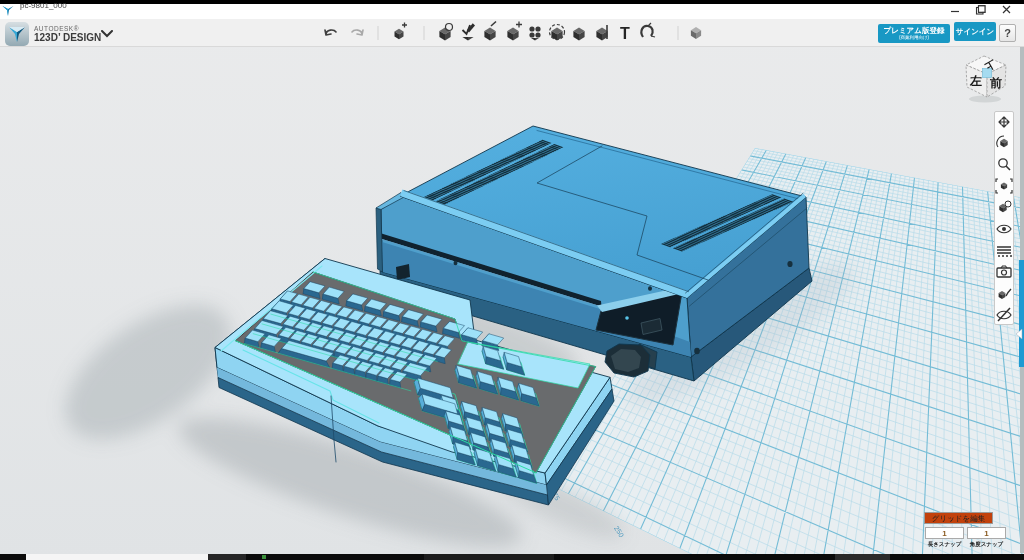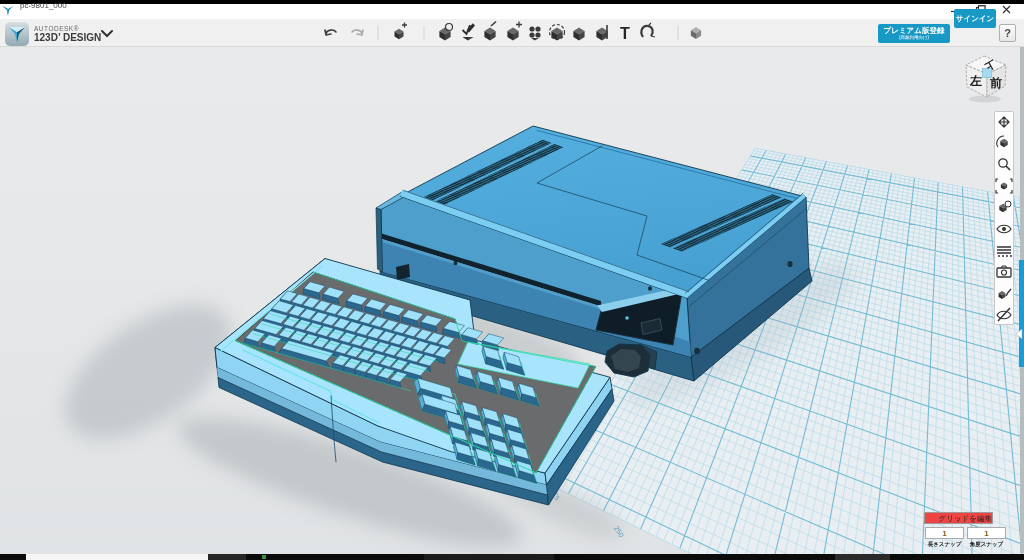--- a/index.html
+++ b/index.html
@@ -730,21 +730,21 @@
     <path d="M268,7 l3,-3 M271,17 l4,1" stroke="#3a3a3a" stroke-width="1.2" fill="none"></path>
     <polygon points="316,8.11 321.1,11.2 316,14.3 310.9,11.2" fill="#b0b0b0"></polygon>
     <polygon points="310.9,11.2 316,14.3 316,19.9 310.9,16.8" fill="#6a6a6a"></polygon>
     <polygon points="321.1,11.2 316,14.3 316,19.9 321.1,16.8" fill="#8a8a8a"></polygon>
   </svg>
 
 <div class="abs" style="left:878px;top:24px;width:72px;height:19px;background:#1898c4;border-radius:2px;color:#fff;text-align:center;line-height:1">
     <div style="font-size:7.5px;font-weight:bold;margin-top:3px">プレミアム版登録</div>
     <div style="font-size:4.5px;margin-top:1px">(商業利用向け)</div>
   </div>
-<div class="abs" style="left:954px;top:9px;width:42px;height:19px;background:#1898c4;border-radius:2px;color:#fff;text-align:center;font-size:7.5px;font-weight:bold;line-height:19px">サインイン</div>
+<div class="abs" style="left:954px;top:22px;width:42px;height:19px;background:#1898c4;border-radius:2px;color:#fff;text-align:center;font-size:7.5px;font-weight:bold;line-height:19px">サインイン</div>
 <div class="abs" style="left:999px;top:24px;width:17px;height:18px;background:linear-gradient(#fdfdfd,#e6e6e6);border:1px solid #b0b0b0;border-radius:2px;color:#444;text-align:center;font-size:11px;font-weight:bold;line-height:16px">?</div>
 
 <svg class="abs" style="left:960px;top:52px" width="54" height="54" viewBox="0 0 54 54">
 <ellipse cx="25" cy="47" rx="16" ry="3.5" fill="#d2d5d6"></ellipse>
 <g stroke="#9a9a9a" stroke-width="0.8" stroke-dasharray="2.5 1.6">
 <polygon points="24,4 46,13 27,22 6,13" fill="#f7f7f7"></polygon>
 <polygon points="6,13 27,22 27,45 7,35" fill="#efefef"></polygon>
 <polygon points="46,13 27,22 27,45 45,34" fill="#e4e4e4"></polygon>
 </g>
 <rect x="22.5" y="16.5" width="9" height="9" fill="#a5dbf0" stroke="#6db8d6" stroke-width="0.6"></rect>
@@ -788,21 +788,21 @@
     <path d="M3,204 C6,199 14,199 17,204 C14,209 6,209 3,204 Z" fill="none" stroke="#333" stroke-width="1.2"></path>
     <path d="M4,210 L16,197" stroke="#333" stroke-width="1.5"></path>
   </svg>
 
 <div class="abs" style="left:1020px;top:47px;width:4px;height:506px;background:#b6bdbf"></div>
 <div class="abs" style="left:1019px;top:260px;width:5px;height:107px;background:#1e9ad2"></div>
 <svg class="abs" style="left:1014px;top:328px" width="10" height="12" viewBox="0 0 10 12">
     <path d="M8,1 L2,6 L8,11 Z" fill="#fff" stroke="#9ab" stroke-width="0.5"></path>
   </svg>
 
-<div class="abs" style="left:924px;top:512px;width:69px;height:12px;background:#ef4444;border:1px solid #9a9a9a;font-size:7.5px;color:#222;text-align:right;line-height:11px">グリッドを編集</div>
+<div class="abs" style="left:924px;top:512px;width:69px;height:12px;background:#c2410c;border:1px solid #9a9a9a;font-size:7.5px;color:#222;text-align:center;line-height:11px">グリッドを編集</div>
 <div class="abs" style="left:925px;top:527px;width:39px;height:12px;background:#fff;border:1px solid #aaa;font-size:8px;font-weight:bold;color:#8a5a20;text-align:center;line-height:11px">1</div>
 <div class="abs" style="left:967px;top:527px;width:39px;height:12px;background:#fff;border:1px solid #aaa;font-size:8px;font-weight:bold;color:#8a5a20;text-align:center;line-height:11px">1</div>
 <div class="abs" style="left:924px;top:541px;width:41px;font-size:5.5px;font-weight:bold;color:#111;text-align:center">長さスナップ</div>
 <div class="abs" style="left:966px;top:541px;width:41px;font-size:5.5px;font-weight:bold;color:#111;text-align:center">角度スナップ</div>
 
 <div class="abs" style="left:0;top:554px;width:1024px;height:6px;background:#0b0b0b"></div>
 <div class="abs" style="left:26px;top:554px;width:182px;height:6px;background:#f5f5f5"></div>
 <div class="abs" style="left:208px;top:554px;width:38px;height:6px;background:#262626"></div>
 <div class="abs" style="left:262px;top:555px;width:4px;height:4px;background:#3a8f3a"></div>
 <div class="abs" style="left:835px;top:554px;width:55px;height:6px;background:#2a2a2a"></div>

